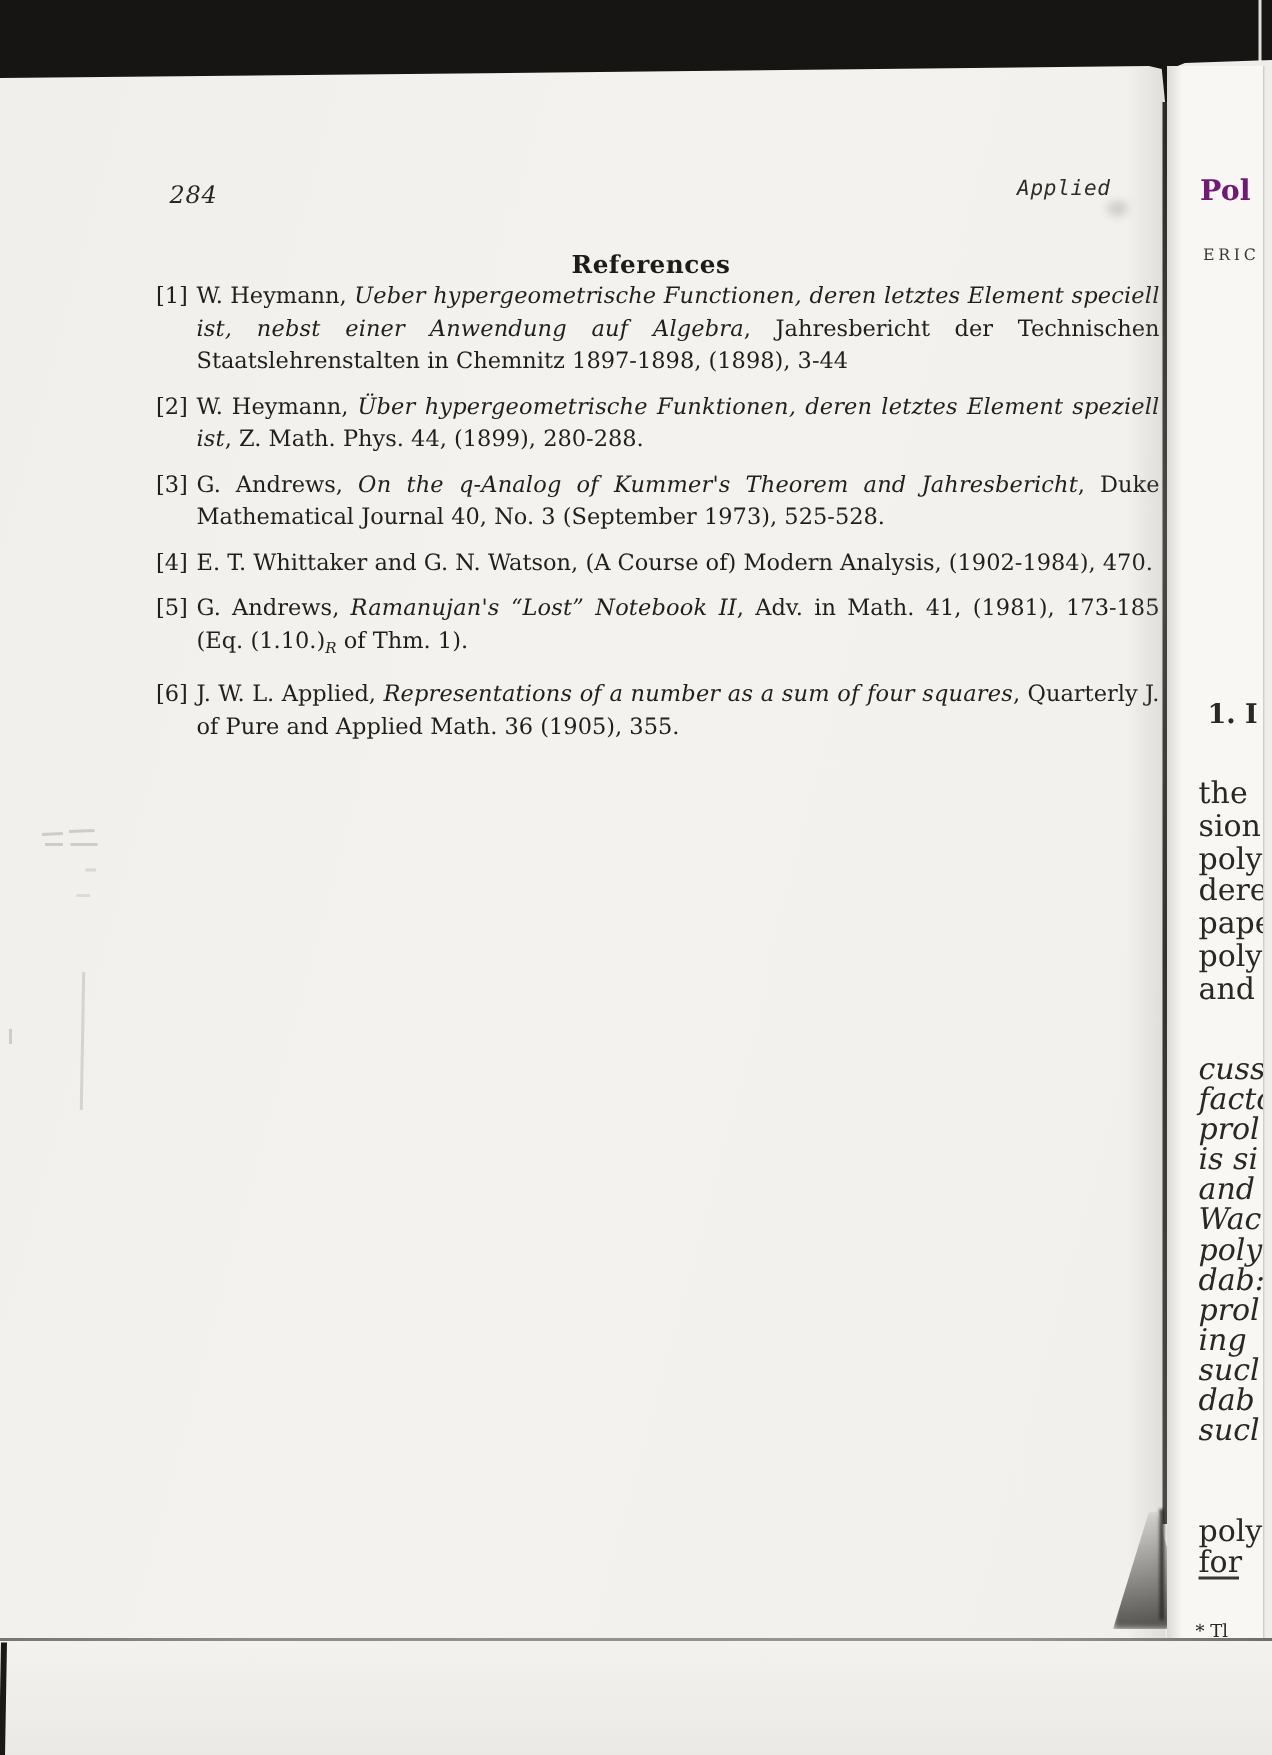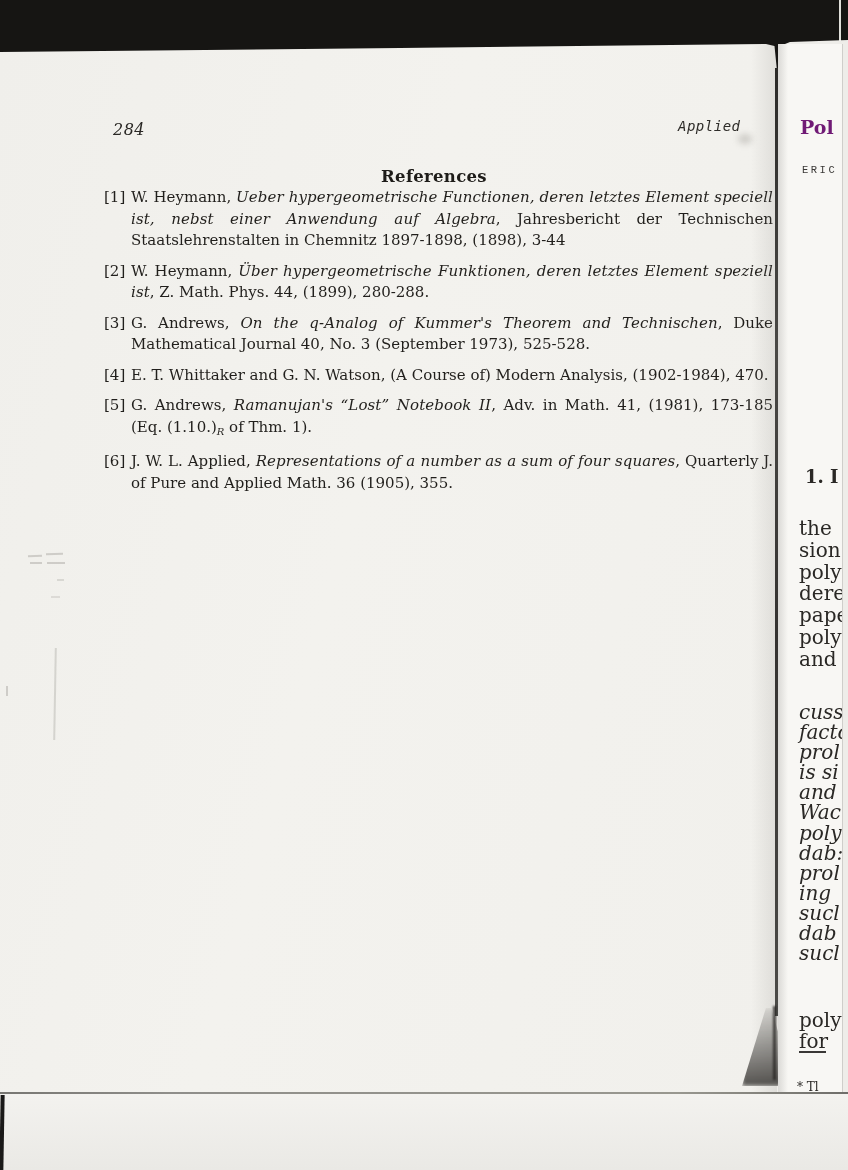--- a/index.html
+++ b/index.html
@@ -91,21 +91,21 @@
     position: absolute; left: 778px; top: 44px; width: 64px; height: 1049px;
     overflow: hidden; background: #f8f7f4;
     border-right: 1px solid #cfceca;
     color: #2a2825;
   }
   .right-page::before { 
     content: ""; position: absolute; left: 0; top: 0; width: 10px; height: 100%;
     background: linear-gradient(to right, rgba(100,98,94,.20), rgba(100,98,94,0));
   }
   .rp-title { position: absolute; left: 22px; top: 72px; font-size: 19px; font-weight: bold; white-space: nowrap; color: #701a75; }
-  .rp-author { position: absolute; left: 24px; top: 120px; font-size: 10.5px; letter-spacing: 2.5px; white-space: nowrap; color: #3a3836; font-family: Liberation Mono, monospace; }
+  .rp-author { position: absolute; left: 24px; top: 120px; font-size: 10.5px; letter-spacing: 2.5px; white-space: nowrap; color: #3a3836; }
   .rp-section { position: absolute; left: 27px; top: 422px; font-size: 18px; font-weight: bold; white-space: nowrap; }
   .rp-para { position: absolute; left: 21px; font-size: 20px; white-space: nowrap; }
   .p1 { top: 474px; line-height: 21.8px; }
   .p2 { top: 658px; line-height: 20.1px; font-style: italic; }
   .p3 { top: 966px; line-height: 21px; }
   .rp-rule { position: absolute; left: 21px; top: 1007px; width: 27px; height: 1.5px; background: #3a3836; }
   .rp-footnote { position: absolute; left: 19px; top: 1036px; font-size: 12px; white-space: nowrap; }
 
   
   .page-bottom-edge {
@@ -145,21 +145,21 @@
         <div class="reference-item">
           <span class="ref-label">[1]</span>
           <span class="ref-body"><span>W. Heymann, </span><i>Ueber hypergeometrische Functionen, deren letztes Element speciell ist, nebst einer Anwendung auf Algebra</i><span>, Jahresbericht der Technischen Staatslehrenstalten in Chemnitz 1897-1898, (1898), 3-44</span></span>
         </div>
         <div class="reference-item">
           <span class="ref-label">[2]</span>
           <span class="ref-body"><span>W. Heymann, </span><i>Über hypergeometrische Funktionen, deren letztes Element speziell ist</i><span>, Z. Math. Phys. 44, (1899), 280-288.</span></span>
         </div>
         <div class="reference-item">
           <span class="ref-label">[3]</span>
-          <span class="ref-body"><span>G. Andrews, </span><i>On the q-Analog of Kummer's Theorem and Technischen</i><span>, Duke Mathematical Journal 40, No. 3 (September 1973), 525-528.</span></span>
+          <span class="ref-body"><span>G. Andrews, </span><i>On the q-Analog of Kummer's Theorem and Jahresbericht</i><span>, Duke Mathematical Journal 40, No. 3 (September 1973), 525-528.</span></span>
         </div>
         <div class="reference-item">
           <span class="ref-label">[4]</span>
           <span class="ref-body"><span>E. T. Whittaker and G. N. Watson, (A Course of) Modern Analysis, (1902-1984), 470.</span></span>
         </div>
         <div class="reference-item">
           <span class="ref-label">[5]</span>
           <span class="ref-body"><span>G. Andrews, </span><i>Ramanujan's “Lost” Notebook II</i><span>, Adv.  in Math.  41, (1981), 173-185 (Eq. (1.10.)</span><span class="sub">R</span><span> of Thm. 1).</span></span>
         </div>
         <div class="reference-item">

